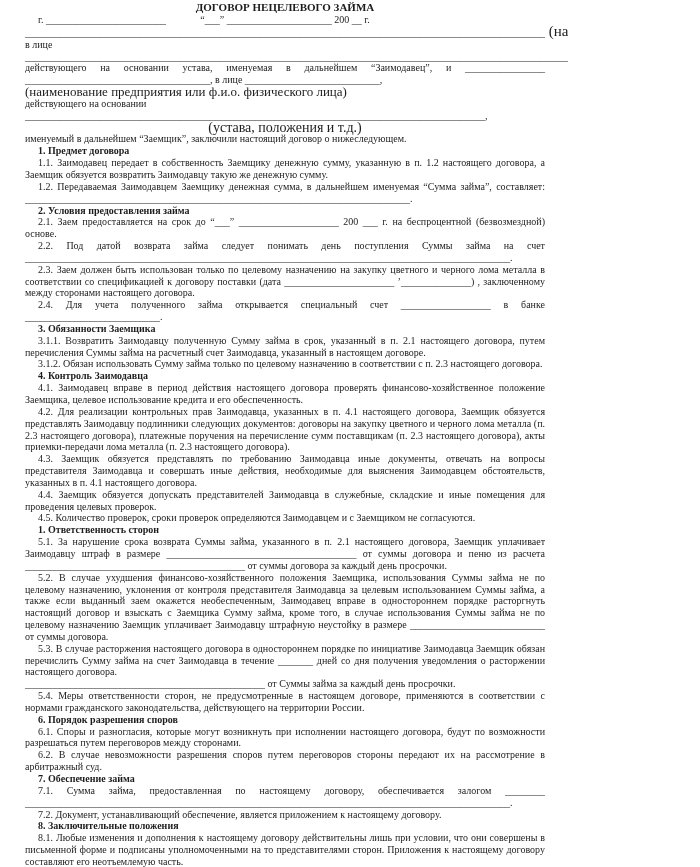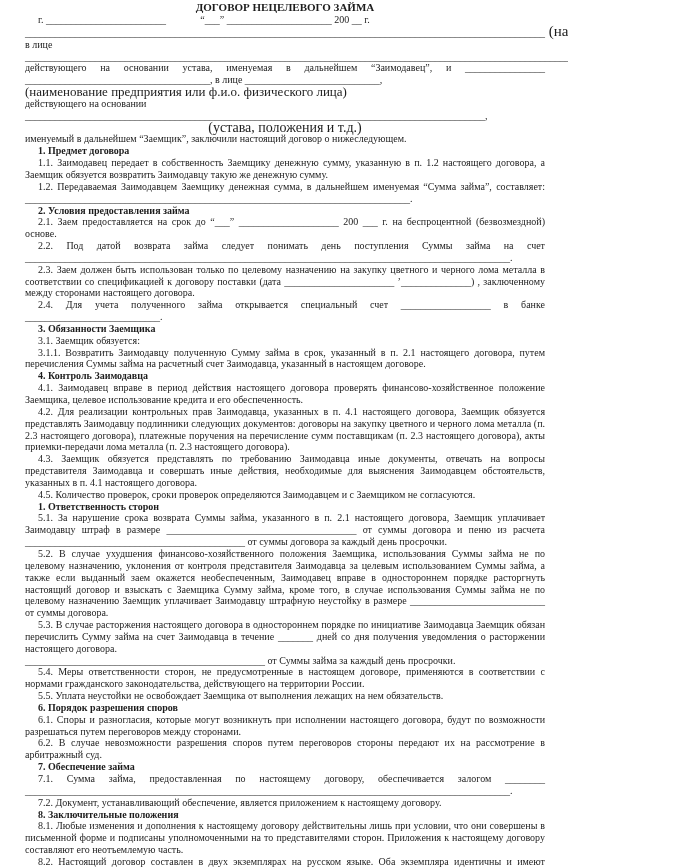--- a/index.html
+++ b/index.html
@@ -89,35 +89,35 @@
     <p class="heading">1. Предмет договора</p>
     <p class="para">1.1. Заимодавец передает в собственность Заемщику денежную сумму, указанную в п. 1.2 настоящего договора, а Заемщик обязуется возвратить Заимодавцу такую же денежную сумму.</p>
     <p class="para">1.2. Передаваемая Заимодавцем Заемщику денежная сумма, в дальнейшем именуемая “Сумма займа”, составляет: _____________________________________________________________________________.</p>
     <p class="heading">2. Условия предоставления займа</p>
     <p class="para">2.1. Заем предоставляется на срок до “___” ____________________ 200 ___ г. на беспроцентной (безвозмездной) основе.</p>
     <p class="para">2.2. Под датой возврата займа следует понимать день поступления Суммы займа на счет _________________________________________________________________________________________________.</p>
     <p class="para">2.3. Заем должен быть использован только по целевому назначению на закупку цветного и черного лома металла в соответствии со спецификацией к договору поставки (дата ______________________ ’______________) , заключенному между сторонами настоящего договора.</p>
     <p class="stretch">2.4. Для учета полученного займа открывается специальный счет __________________ в банке</p>
     <p class="cont">___________________________.</p>
     <p class="heading">3. Обязанности Заемщика</p>
-    <p class="para">3.1. Заемщик обязуется:</p>
     <p class="para">3.1.1. Возвратить Заимодавцу полученную Сумму займа в срок, указанный в п. 2.1 настоящего договора, путем перечисления Суммы займа на расчетный счет Заимодавца, указанный в настоящем договоре.</p>
+    <p class="para">3.1.2. Обязан использовать Сумму займа только по целевому назначению в соответствии с п. 2.3 настоящего договора.</p>
     <p class="heading">4. Контроль Заимодавца</p>
     <p class="para">4.1. Заимодавец вправе в период действия настоящего договора проверять финансово-хозяйственное положение Заемщика, целевое использование кредита и его обеспеченность.</p>
     <p class="para">4.2. Для реализации контрольных прав Заимодавца, указанных в п. 4.1 настоящего договора, Заемщик обязуется представлять Заимодавцу подлинники следующих документов: договоры на закупку цветного и черного лома металла (п. 2.3 настоящего договора), платежные поручения на перечисление сумм поставщикам (п. 2.3 настоящего договора), акты приемки-передачи лома металла (п. 2.3 настоящего договора).</p>
     <p class="para">4.3. Заемщик обязуется представлять по требованию Заимодавца иные документы, отвечать на вопросы представителя Заимодавца и совершать иные действия, необходимые для выяснения Заимодавцем обстоятельств, указанных в п. 4.1 настоящего договора.</p>
+    <p class="para">4.4. Заемщик обязуется допускать представителей Заимодавца в служебные, складские и иные помещения для проведения целевых проверок.</p>
     <p class="para">4.5. Количество проверок, сроки проверок определяются Заимодавцем и с Заемщиком не согласуются.</p>
     <p class="heading">1. Ответственность сторон</p>
     <p class="stretch">5.1. За нарушение срока возврата Суммы займа, указанного в п. 2.1 настоящего договора, Заемщик уплачивает Заимодавцу штраф в размере ______________________________________ от суммы договора и пеню из расчета</p>
     <p class="cont">____________________________________________ от суммы договора за каждый день просрочки.</p>
     <p class="para">5.2. В случае ухудшения финансово-хозяйственного положения Заемщика, использования Суммы займа не по целевому назначению, уклонения от контроля представителя Заимодавца за целевым использованием Суммы займа, а также если выданный заем окажется необеспеченным, Заимодавец вправе в одностороннем порядке расторгнуть настоящий договор и взыскать с Заемщика Сумму займа, кроме того, в случае использования Суммы займа не по целевому назначению Заемщик уплачивает Заимодавцу штрафную неустойку в размере ___________________________ от суммы договора.</p>
     <p class="para">5.3. В случае расторжения настоящего договора в одностороннем порядке по инициативе Заимодавца Заемщик обязан перечислить Сумму займа на счет Заимодавца в течение _______ дней со дня получения уведомления о расторжении настоящего договора.</p>
     <p class="cont">________________________________________________ от Суммы займа за каждый день просрочки.</p>
     <p class="para">5.4. Меры ответственности сторон, не предусмотренные в настоящем договоре, применяются в соответствии с нормами гражданского законодательства, действующего на территории России.</p>
-    <p class="para">5.5. Уплата неустойки не освобождает Заемщика от выполнения лежащих на нем обязательств.</p>
     <p class="heading">6. Порядок разрешения споров</p>
     <p class="para">6.1. Споры и разногласия, которые могут возникнуть при исполнении настоящего договора, будут по возможности разрешаться путем переговоров между сторонами.</p>
     <p class="para">6.2. В случае невозможности разрешения споров путем переговоров стороны передают их на рассмотрение в арбитражный суд.</p>
     <p class="heading">7. Обеспечение займа</p>
     <p class="stretch">7.1. Сумма займа, предоставленная по настоящему договору, обеспечивается залогом ________</p>
     <p class="cont">_________________________________________________________________________________________________.</p>
     <p class="para">7.2. Документ, устанавливающий обеспечение, является приложением к настоящему договору.</p>
     <p class="heading">8. Заключительные положения</p>
     <p class="para">8.1. Любые изменения и дополнения к настоящему договору действительны лишь при условии, что они совершены в письменной форме и подписаны уполномоченными на то представителями сторон. Приложения к настоящему договору составляют его неотъемлемую часть.</p>
     <p class="para">8.2. Настоящий договор составлен в двух экземплярах на русском языке. Оба экземпляра идентичны и имеют одинаковую силу. У каждой из сторон находится один экземпляр настоящего договора.</p>

